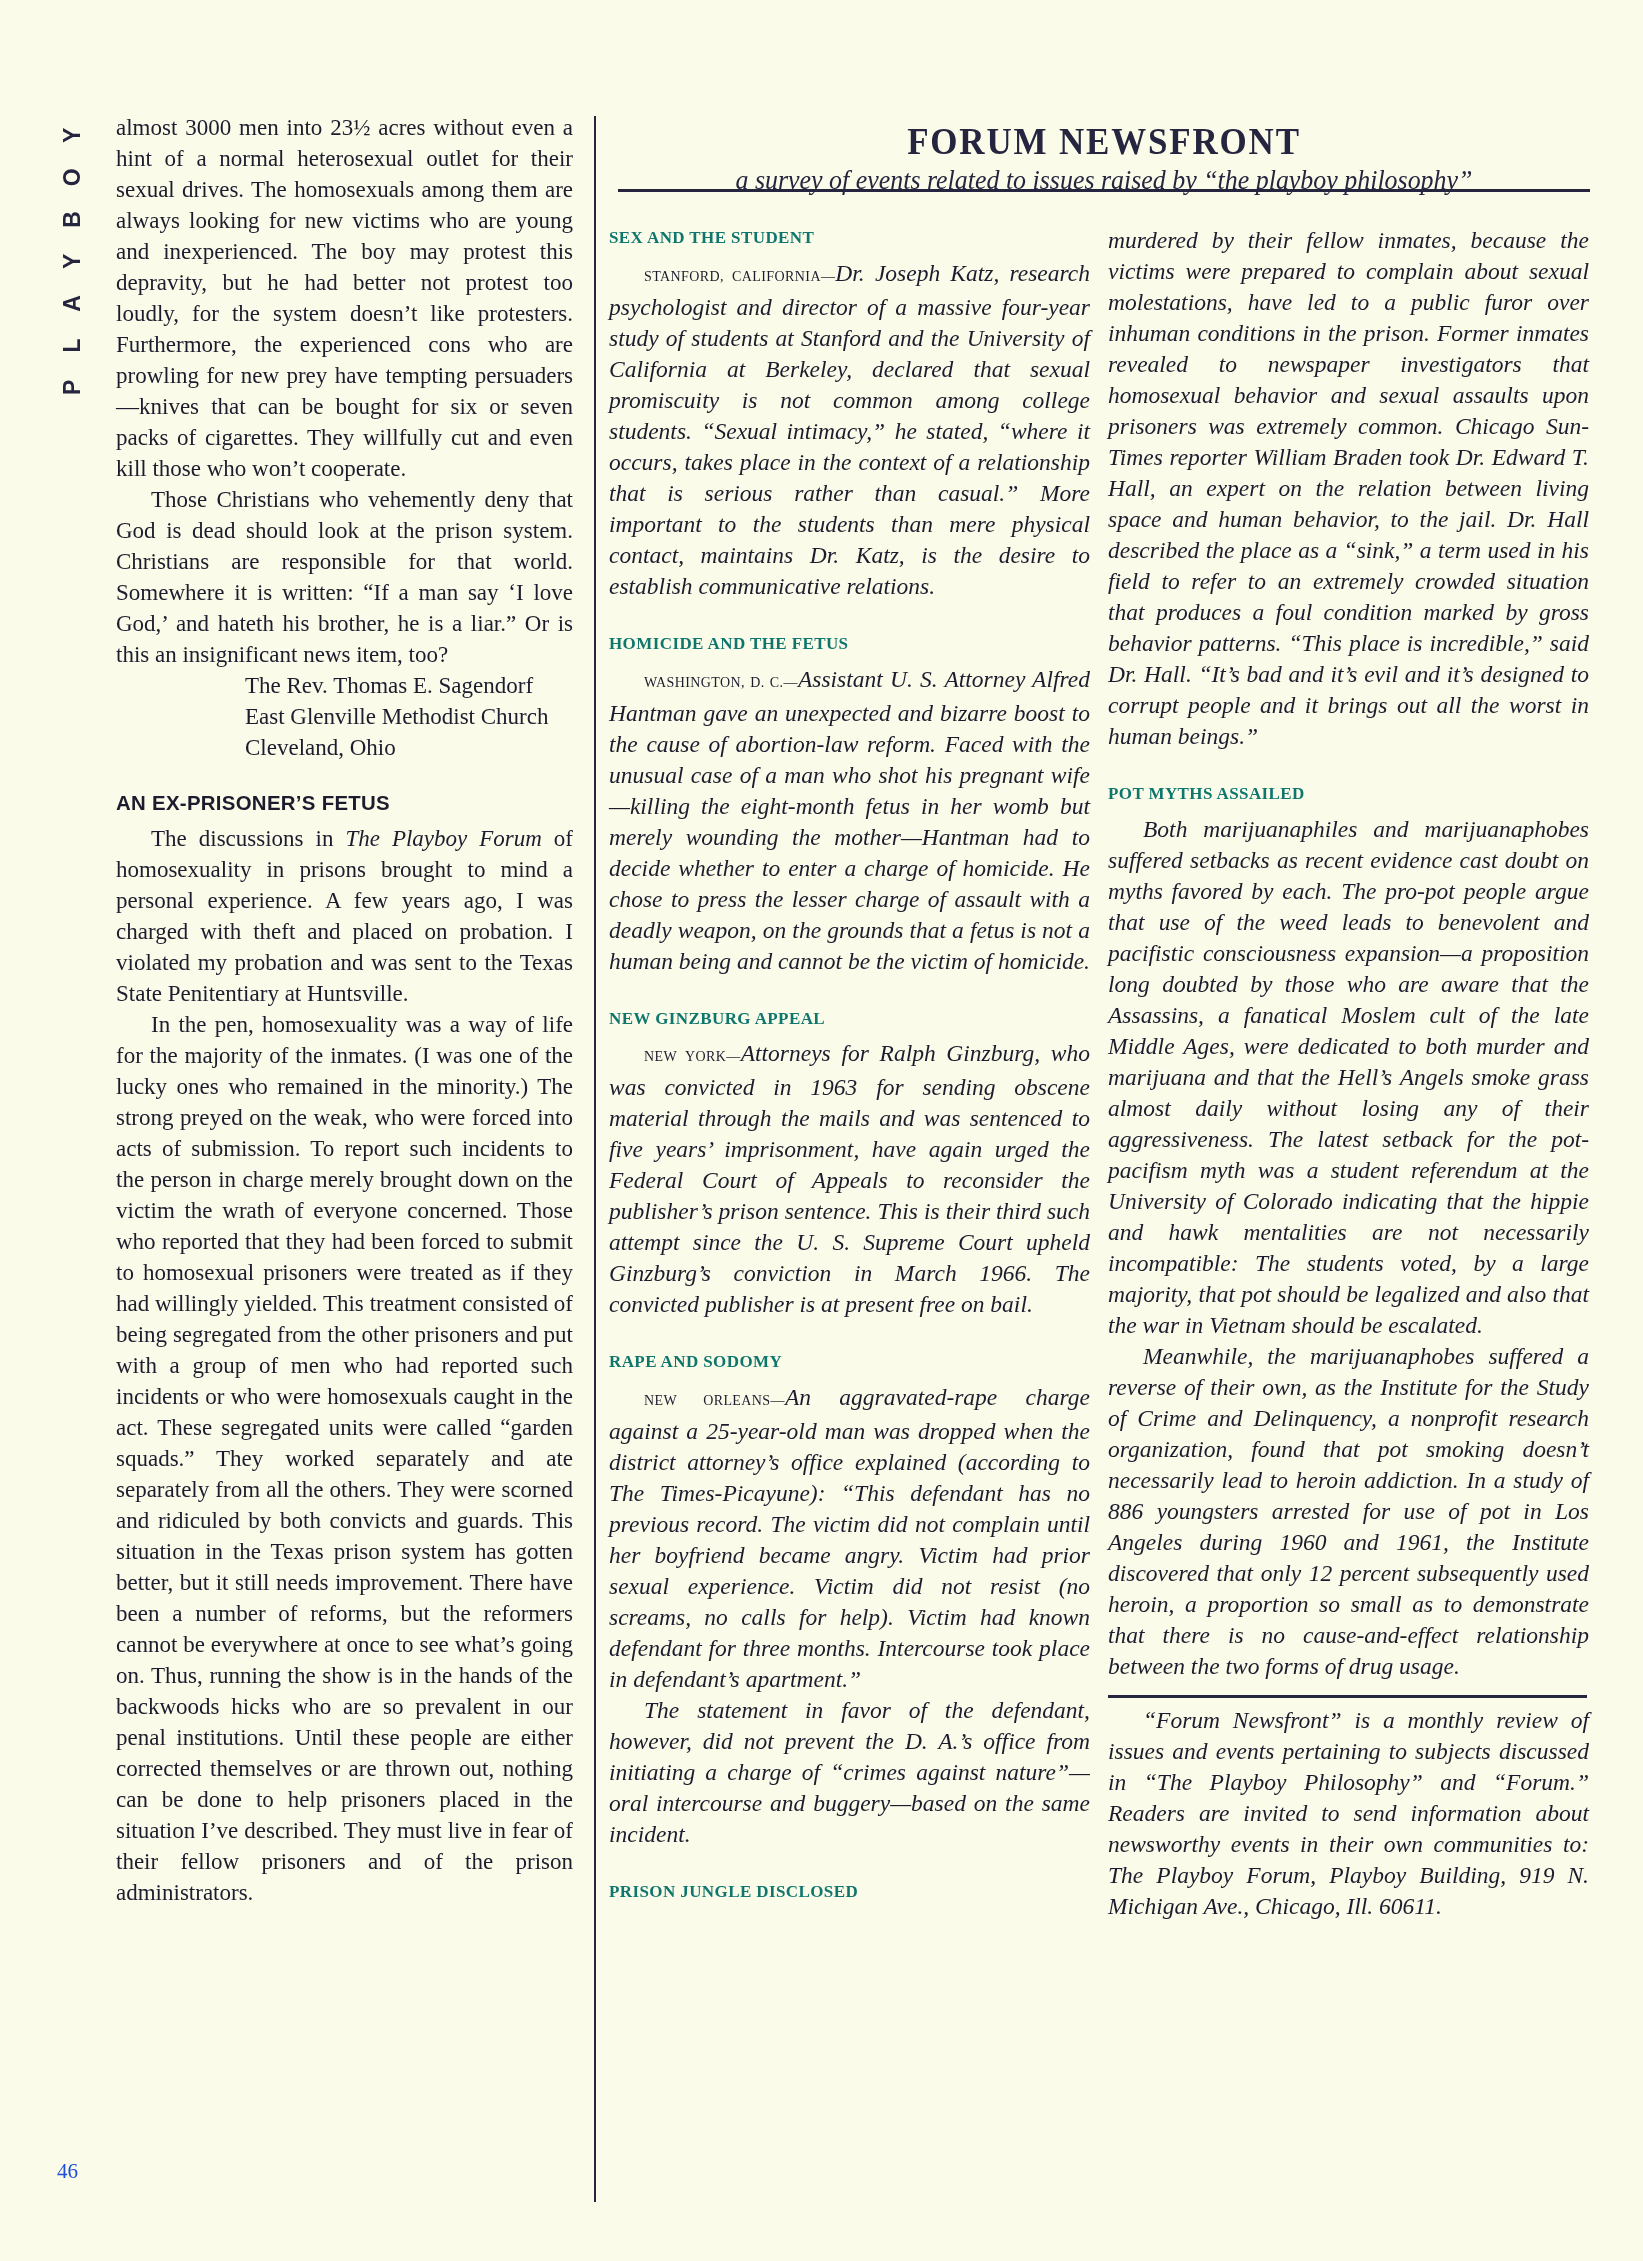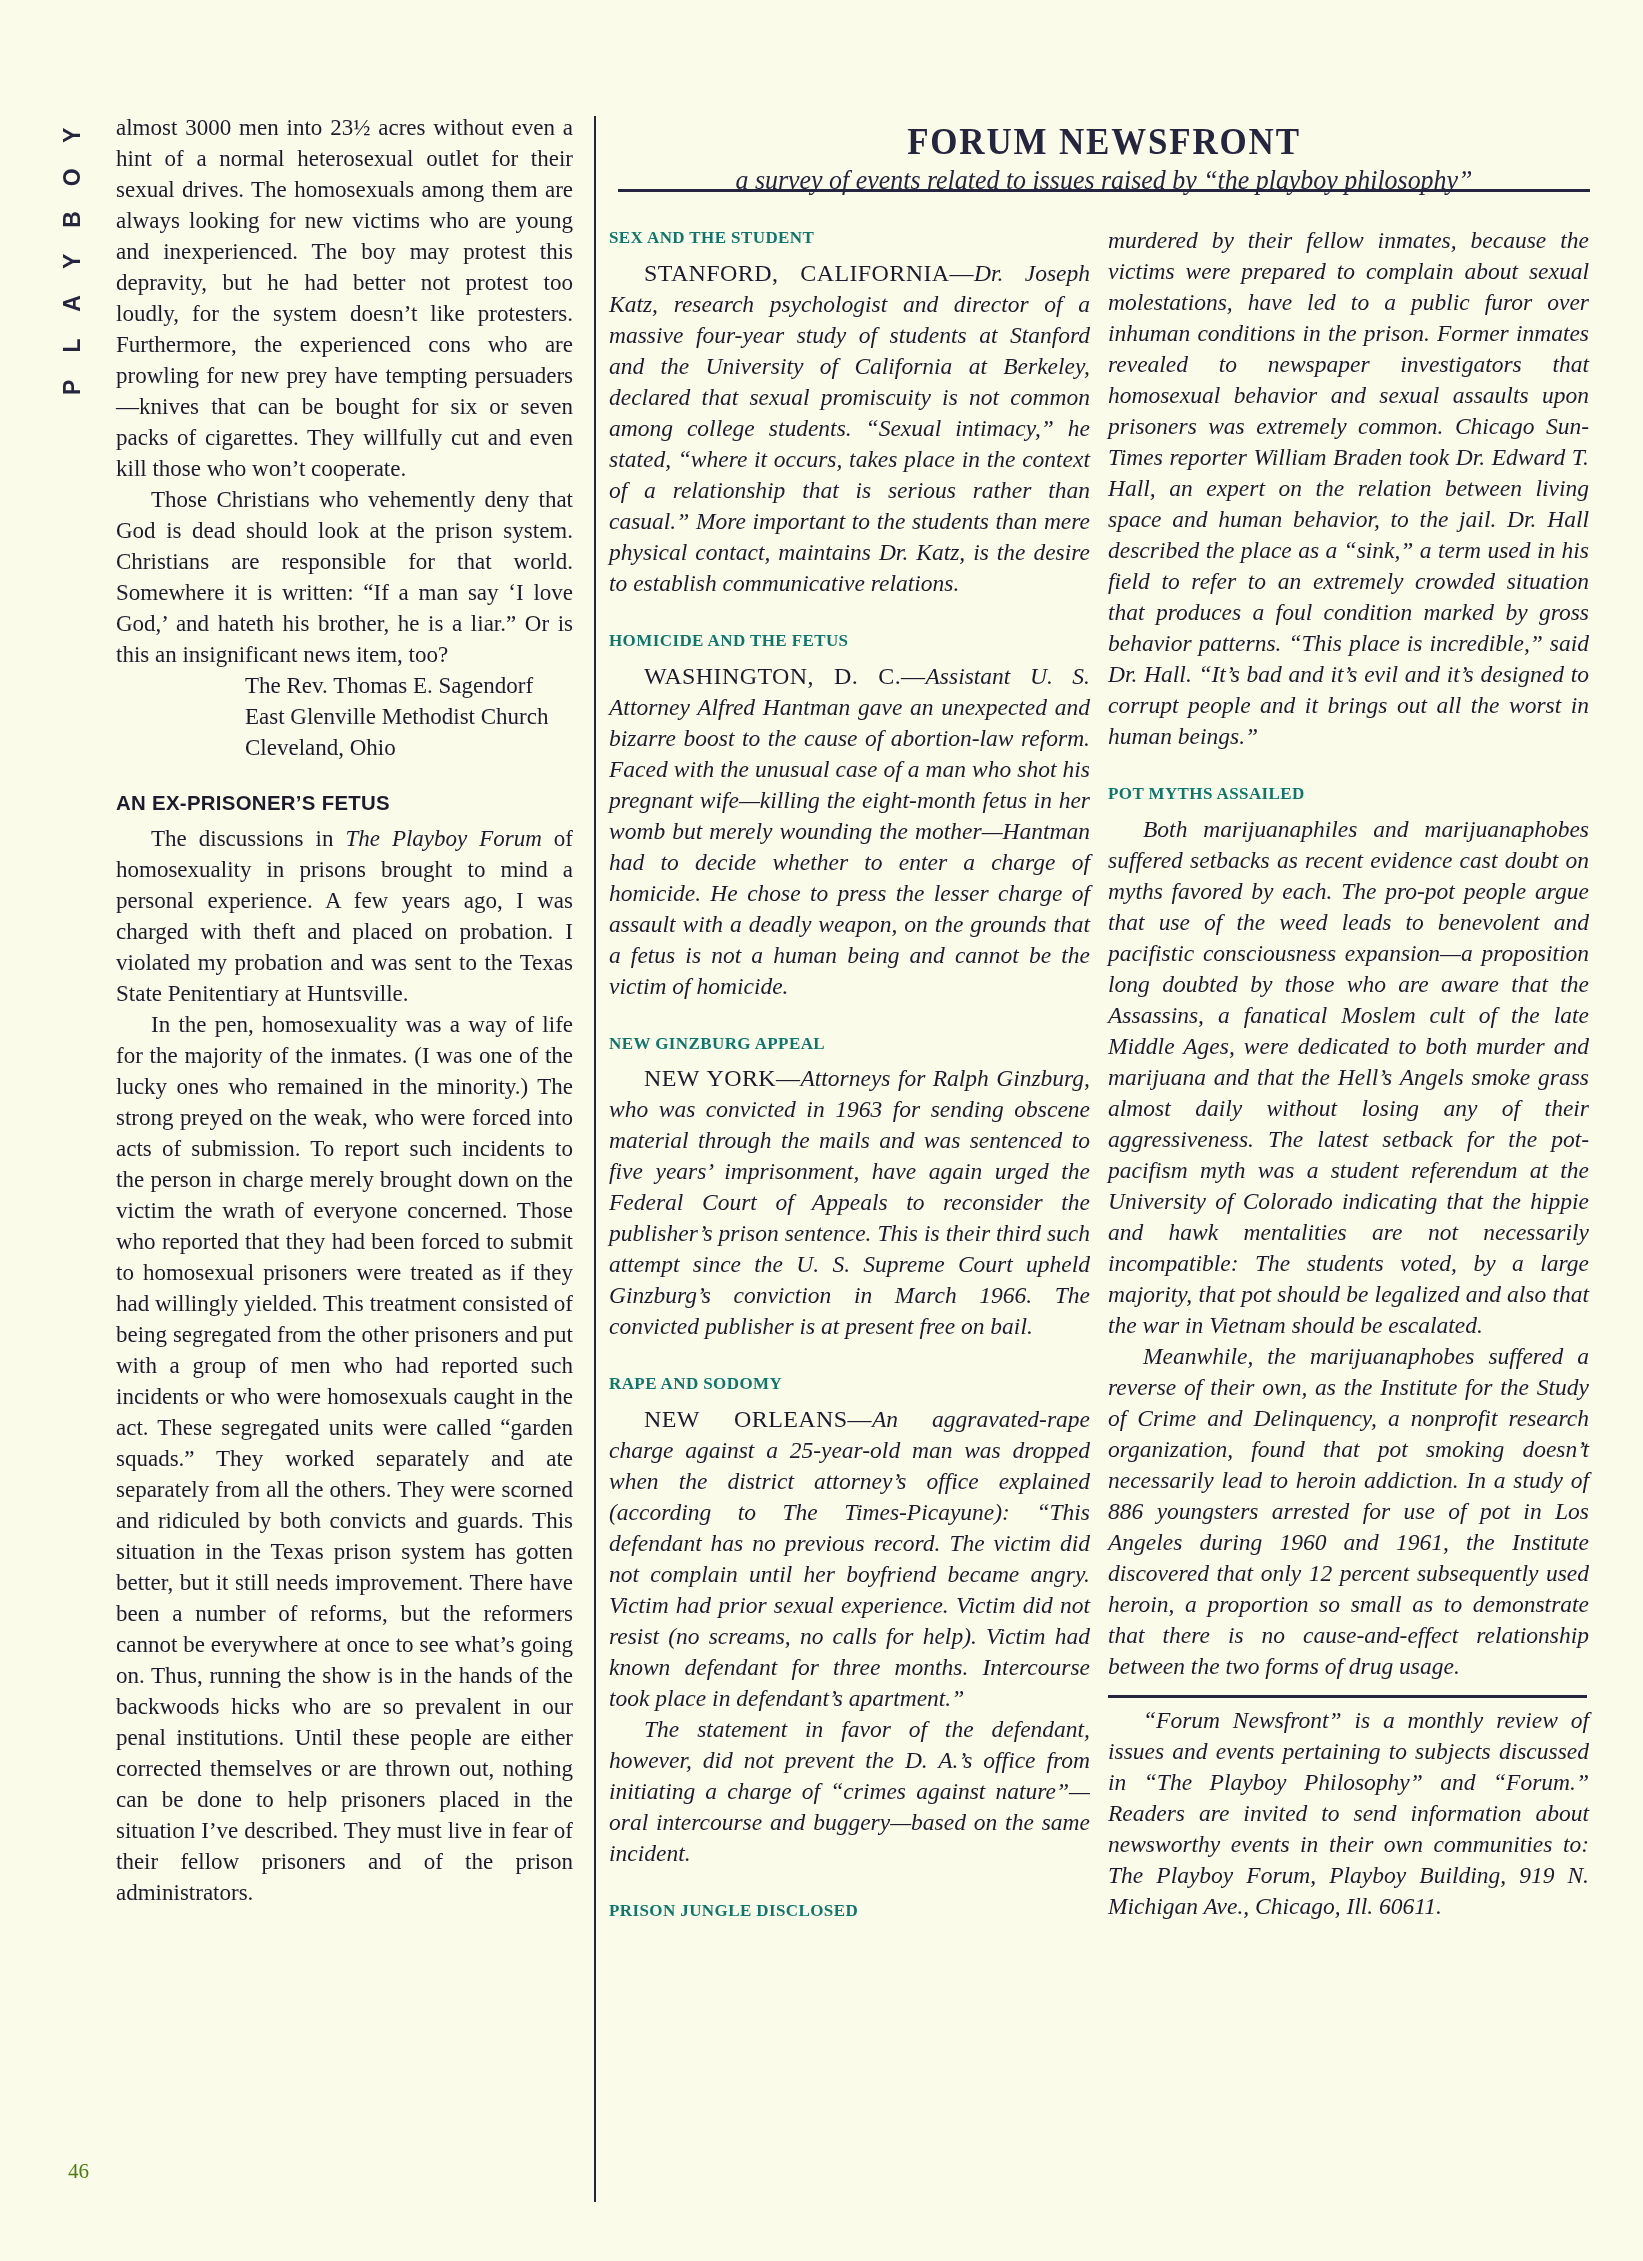--- a/index.html
+++ b/index.html
@@ -38,25 +38,25 @@
     font-size: 23px;
     line-height: 42px;
     color: #25253f;
     transform: rotate(-90deg);
     letter-spacing: 0.7px;
   }
 
   
   #page-number {
     position: absolute;
-    left: 68px;
+    left: 57px;
     top: 2159px;
     font-family: "Liberation Serif", serif;
     font-size: 21px;
-    color: #4d7c0f;
+    color: #1d4ed8;
   }
 
   
   #col1 {
     position: absolute;
     left: 116px;
     top: 112px;
     width: 457px;
     font-family: "Liberation Serif", serif;
     font-size: 23px;
@@ -156,21 +156,21 @@
     letter-spacing: 0.4px;
     margin: 29px 0 6.8px 0;
     text-align: left;
     color: #0f766e;
     font-family: "Liberation Serif", serif;
   }
   .newscol h3.first { margin-top: 0; }
   .dateline {
     font-style: normal;
     font-variant: small-caps;
-    font-size: 24px;
+    font-size: 14px;
     letter-spacing: 0.4px;
   }
   .footnote {
     margin-top: 23px !important;
   }
   .roman { font-style: normal; }
 </style>
 </head>
 <body>
 

